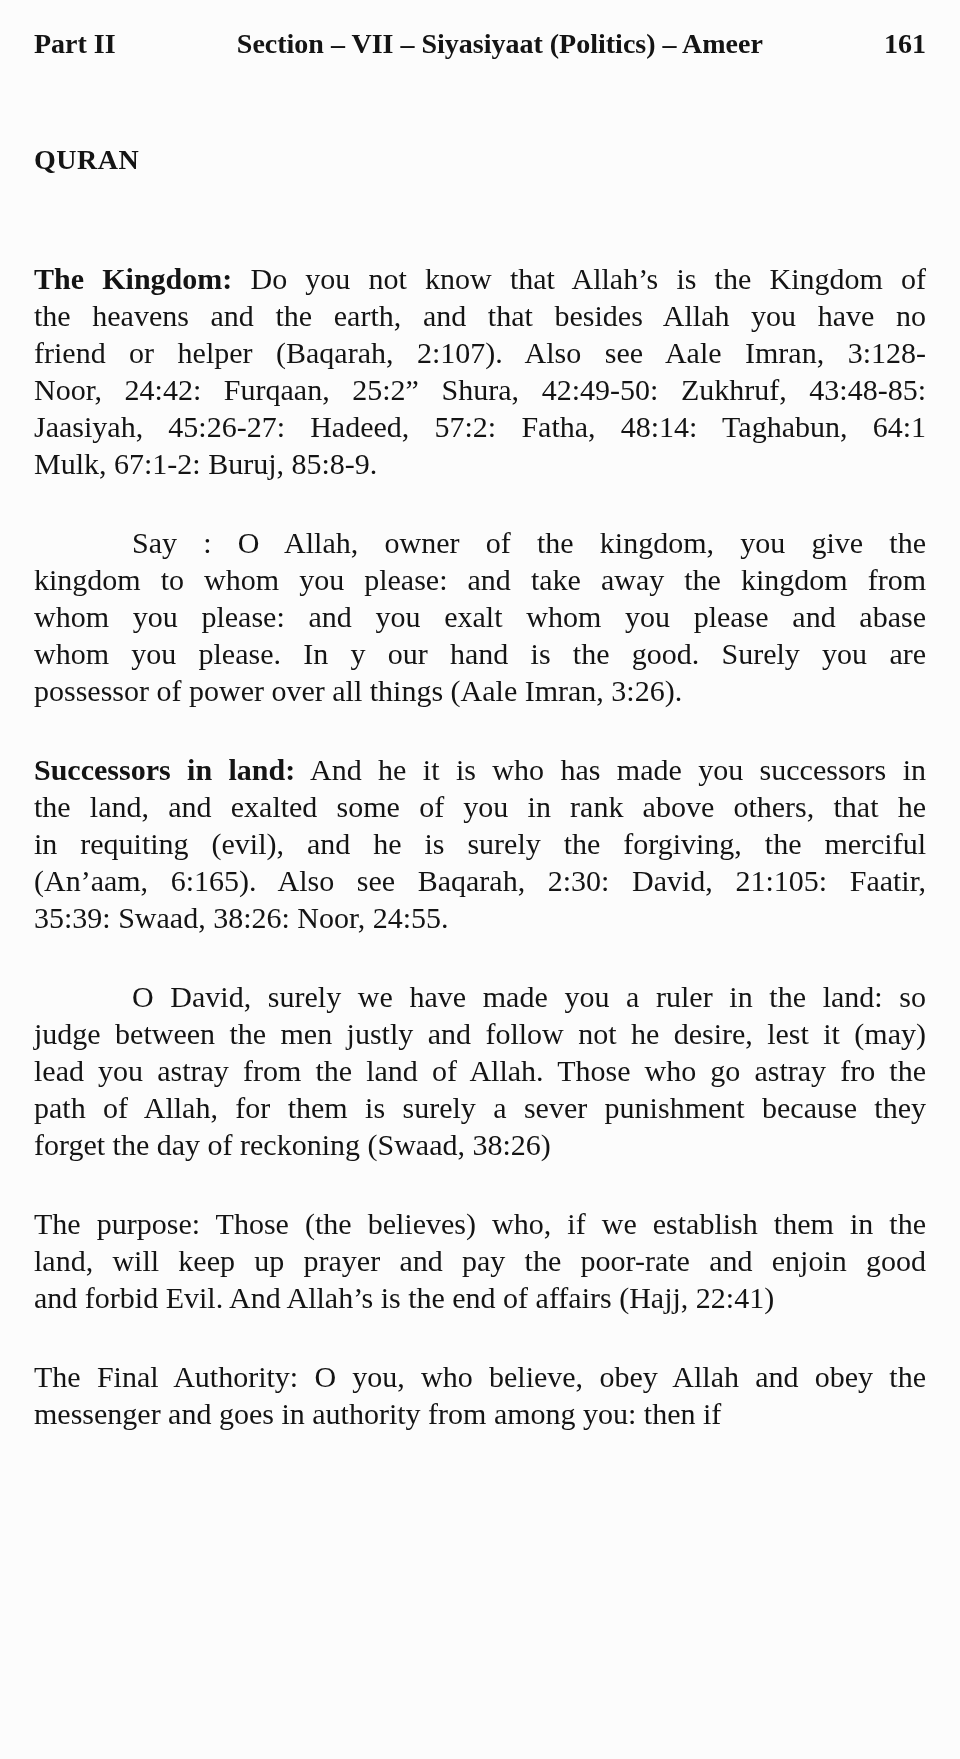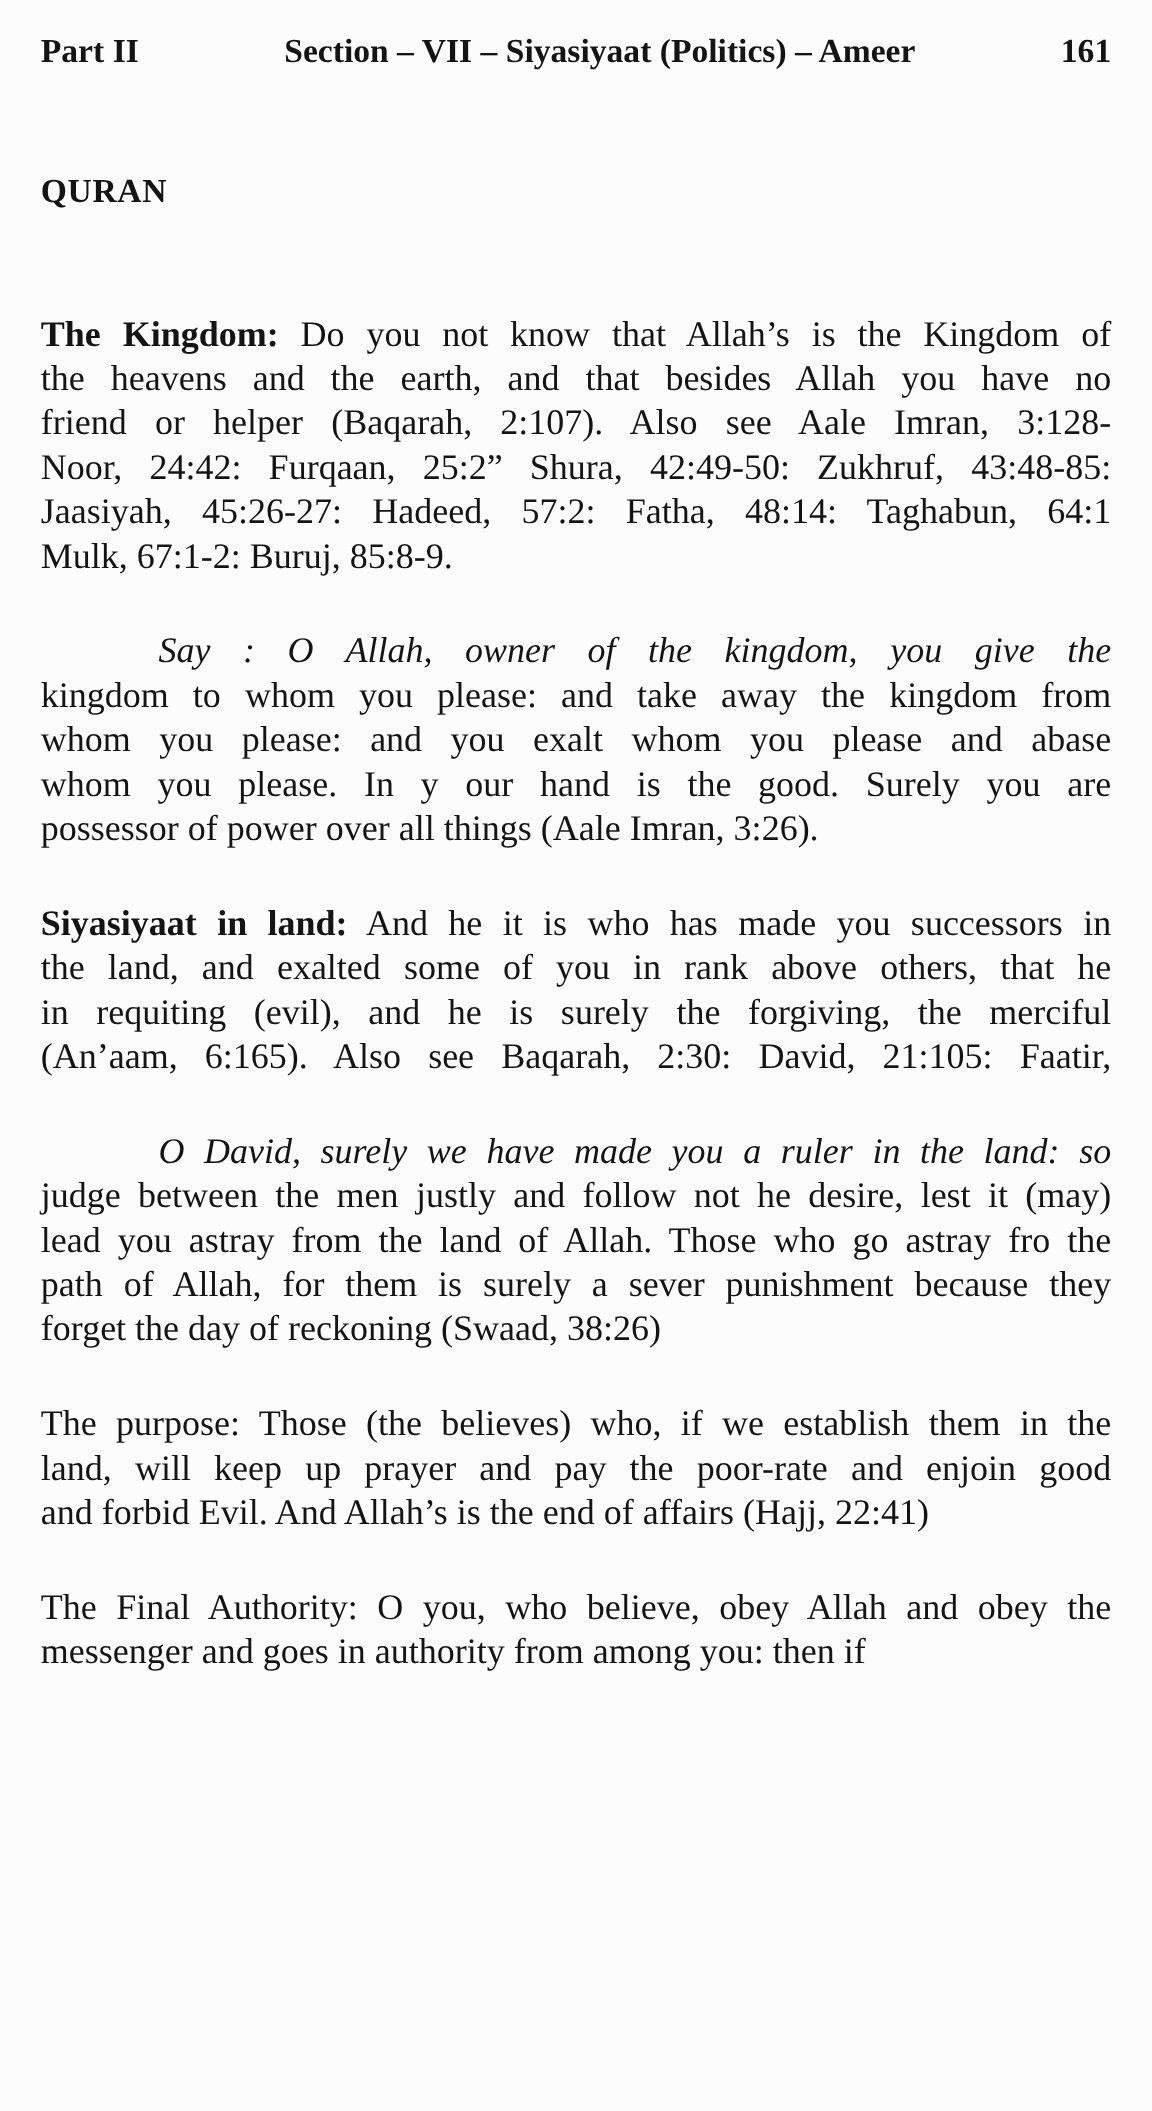--- a/index.html
+++ b/index.html
@@ -35,21 +35,21 @@
   .para {
     font-size: 30px;
     line-height: 37px;
   }
   .para + .para { margin-top: 42px; }
   .para .line {
     text-align: justify;
     text-align-last: justify;
   }
   .para .line.last { text-align-last: left; }
-  .para .line.indent { padding-left: 98px; font-style: italic; }
+  .para .line.indent { padding-left: 98px; }
   .para b { font-weight: bold; }
 </style>
 </head>
 <body>
 
 <div class="page">
   <div class="header">
     <span class="part">Part II</span>
     <span class="section">Section – VII – Siyasiyaat (Politics) – Ameer</span>
     <span class="pagenum">161</span>
@@ -67,24 +67,25 @@
         <div class="line last">Mulk, 67:1-2: Buruj, 85:8-9.</div>
       </div>
       <div class="para">
         <div class="line indent">Say : O Allah, owner of the kingdom, you give the</div>
         <div class="line">kingdom to whom you please: and take away the kingdom from</div>
         <div class="line">whom you please: and you exalt whom you please and abase</div>
         <div class="line">whom you please. In y our hand is the good. Surely you are</div>
         <div class="line last">possessor of power over all things (Aale Imran, 3:26).</div>
       </div>
       <div class="para">
-        <div class="line"><b>Siyasiyaat in land:</b> And he it is who has made you successors in</div>
+        <div class="line"><b>Successors in land:</b> And he it is who has made you successors in</div>
         <div class="line">the land, and exalted some of you in rank above others, that he</div>
         <div class="line">in requiting (evil), and he is surely the forgiving, the merciful</div>
         <div class="line">(An’aam, 6:165). Also see Baqarah, 2:30: David, 21:105: Faatir,</div>
+        <div class="line last">35:39: Swaad, 38:26: Noor, 24:55.</div>
       </div>
       <div class="para">
         <div class="line indent">O David, surely we have made you a ruler in the land: so</div>
         <div class="line">judge between the men justly and follow not he desire, lest it (may)</div>
         <div class="line">lead you astray from the land of Allah. Those who go astray fro the</div>
         <div class="line">path of Allah, for them is surely a sever punishment because they</div>
         <div class="line last">forget the day of reckoning (Swaad, 38:26)</div>
       </div>
       <div class="para">
         <div class="line">The purpose: Those (the believes) who, if we establish them in the</div>

